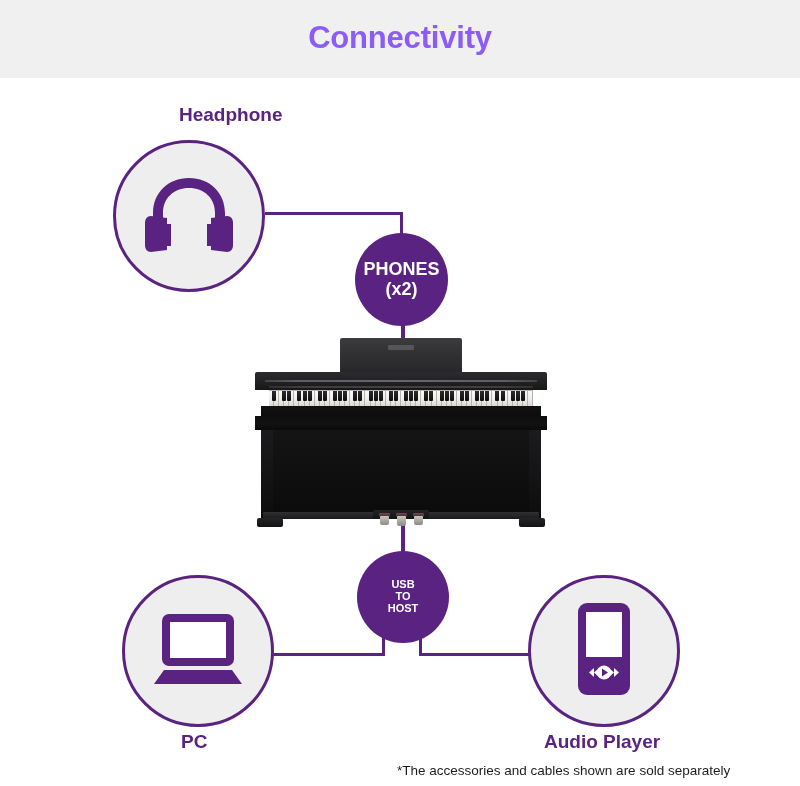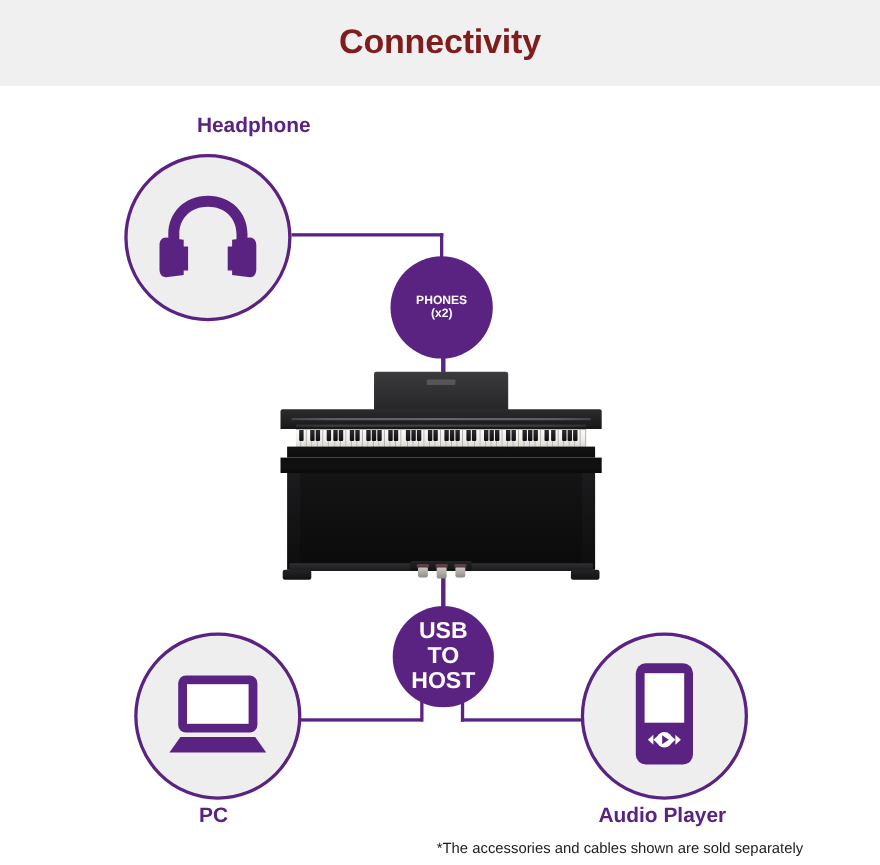--- a/index.html
+++ b/index.html
@@ -13,21 +13,21 @@
   #stage{position:absolute;left:0;top:0;width:800px;height:786px;}
 
   
   .header-band{
     position:absolute;left:0;top:0;width:800px;height:78px;
     background:#f0f0f0;
   }
   .header-title{
     position:absolute;left:0;top:0;width:800px;height:76px;
     display:flex;align-items:center;justify-content:center;
-    font-size:31px;font-weight:bold;color:#7f1d1d;
+    font-size:31px;font-weight:bold;color:#8b5cf6;
     letter-spacing:-0.2px;
   }
 
   
   .line{position:absolute;background:#5a2382;}
   .line-h{height:3px;}
   .line-v{width:3px;}
 
   
   .node-circle{
@@ -44,22 +44,22 @@
 
   
   .badge{
     position:absolute;border-radius:50%;
     background:#5a2382;color:#ffffff;
     display:flex;flex-direction:column;
     align-items:center;justify-content:center;
     font-weight:bold;line-height:1.08;
     text-align:center;
   }
-  .badge-phones{font-size:11px;text-align:right;}
-  .badge-usb{font-size:21px;}
+  .badge-phones{font-size:18px;text-align:right;}
+  .badge-usb{font-size:11px;}
 
   
   .piano{position:absolute;}
   .piano-rest{
     position:absolute;
     background:linear-gradient(180deg,#3b3b3d 0%,#313133 45%,#262628 100%);
     border-radius:2px;
     box-shadow:inset 0 0 2px rgba(255,255,255,.10);
   }
   .piano-rest-logo{

